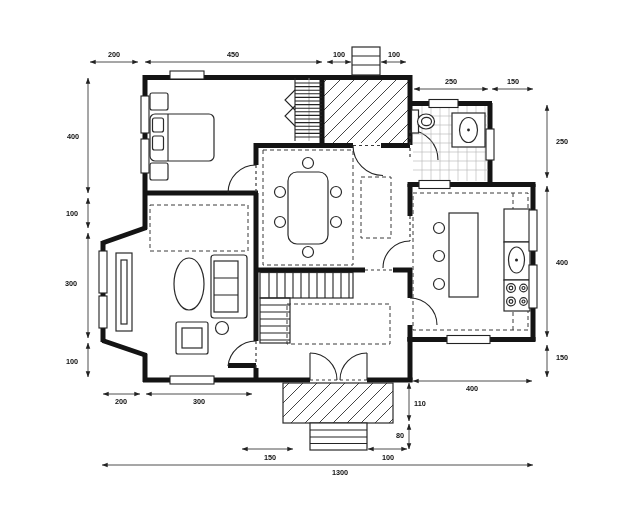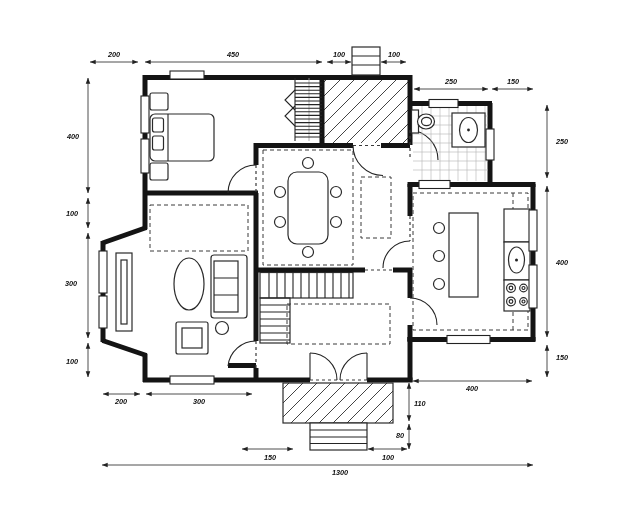--- a/index.html
+++ b/index.html
@@ -1,16 +1,16 @@
 <!DOCTYPE html>
 <html><head>
 <meta charset="utf-8">
 <style>
   html,body{margin:0;padding:0;background:#fff;width:630px;height:520px;overflow:hidden;}
-  #stage{width:556px;height:520px;background:#fff;font-style:italic;}
+  #stage{width:556px;height:520px;background:#fff;}
   svg{display:block;}
   .wall{stroke:#141414;stroke-width:5;fill:none;stroke-linecap:butt;}
   .thin{stroke:#242424;stroke-width:1.1;fill:none;}
   .furn{stroke:#2a2a2a;stroke-width:1.2;fill:#fff;}
   .furnnf{stroke:#2a2a2a;stroke-width:1.2;fill:none;}
   .dash{stroke:#3a3a3a;stroke-width:1;fill:none;stroke-dasharray:4 3;}
   .dashth{stroke:#3a3a3a;stroke-width:1.2;fill:none;stroke-dasharray:3 3;}
   .grid{stroke:#b3b3b3;stroke-width:0.6;fill:none;}
   .gray{stroke:#9a9a9a;stroke-width:0.8;fill:none;}
   .win{fill:#fff;stroke:#222;stroke-width:1.1;}

